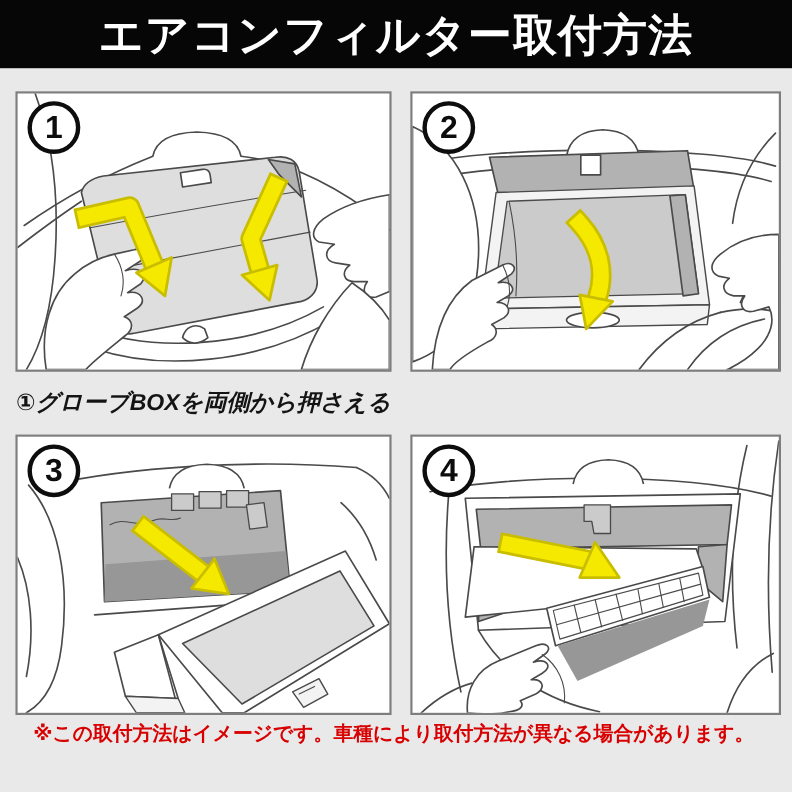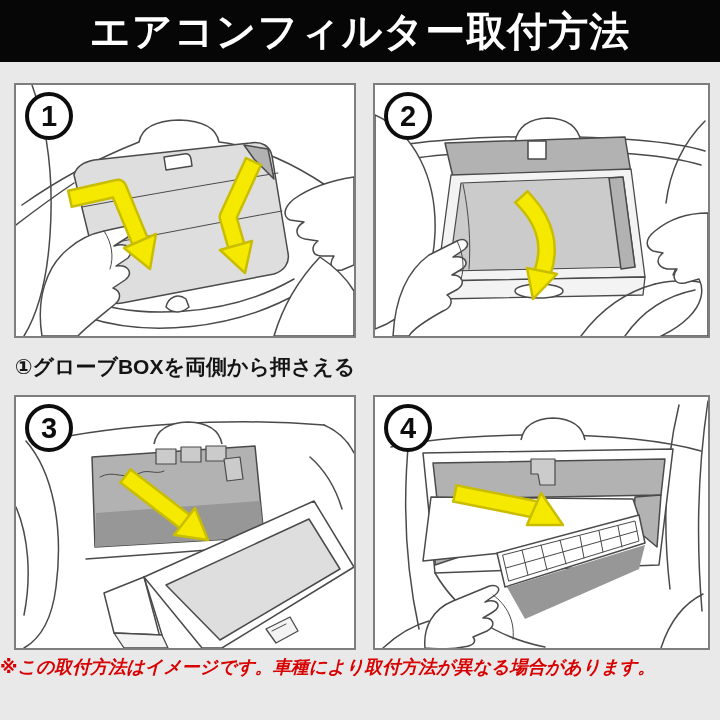--- a/index.html
+++ b/index.html
@@ -33,29 +33,28 @@
   }
   .panel svg { display:block; width:100%; height:100%; }
   .badge {
     position:absolute; top:7px; left:9px; width:40px; height:40px;
     border:4px solid #0d0d0d; border-radius:50%; background:#fff;
     display:flex; align-items:center; justify-content:center;
     font-size:29px; font-weight:700; color:#0d0d0d; z-index:2;
   }
   .caption {
     margin:0; text-align:center; font-weight:700;
-    color:var(--text,#141414); font-size:21px; white-space:nowrap;
+    color:var(--text,#141414); font-size:21px; white-space:nowrap;font-style:italic;
   }
   .row1 .caption { height:57px; line-height:57px; }
   .row2 .caption { height:36px; line-height:36px; }
   .footnote {
-    margin:0; padding:4px 4px 0 0; text-align:left;
+    margin:0; padding:4px 4px 0 0; text-align:center;
     color:var(--note,#d80000); font-weight:700; font-size:18px; line-height:26px;
     white-space:nowrap;
-    font-style:italic;
   }
 
   
   .ln { fill:none; stroke:var(--line,#4a4a4a); stroke-width:1.5; stroke-linecap:round; stroke-linejoin:round; }
   .thin { stroke-width:1; }
   .wh { fill:#ffffff; stroke:var(--line,#4a4a4a); stroke-width:1.5; stroke-linejoin:round; }
   .g0 { fill:#f3f3f3; stroke:var(--line,#4a4a4a); stroke-width:1.3; stroke-linejoin:round; }
   .g1 { fill:var(--gray-light,#dedede); stroke:var(--line,#4a4a4a); stroke-width:1.5; stroke-linejoin:round; }
   .g2 { fill:var(--gray-mid,#cbcbcb); stroke:var(--line,#4a4a4a); stroke-width:1.2; stroke-linejoin:round; }
   .g3 { fill:var(--gray-dark,#b2b2b2); stroke:var(--line,#4a4a4a); stroke-width:1.5; stroke-linejoin:round; }

